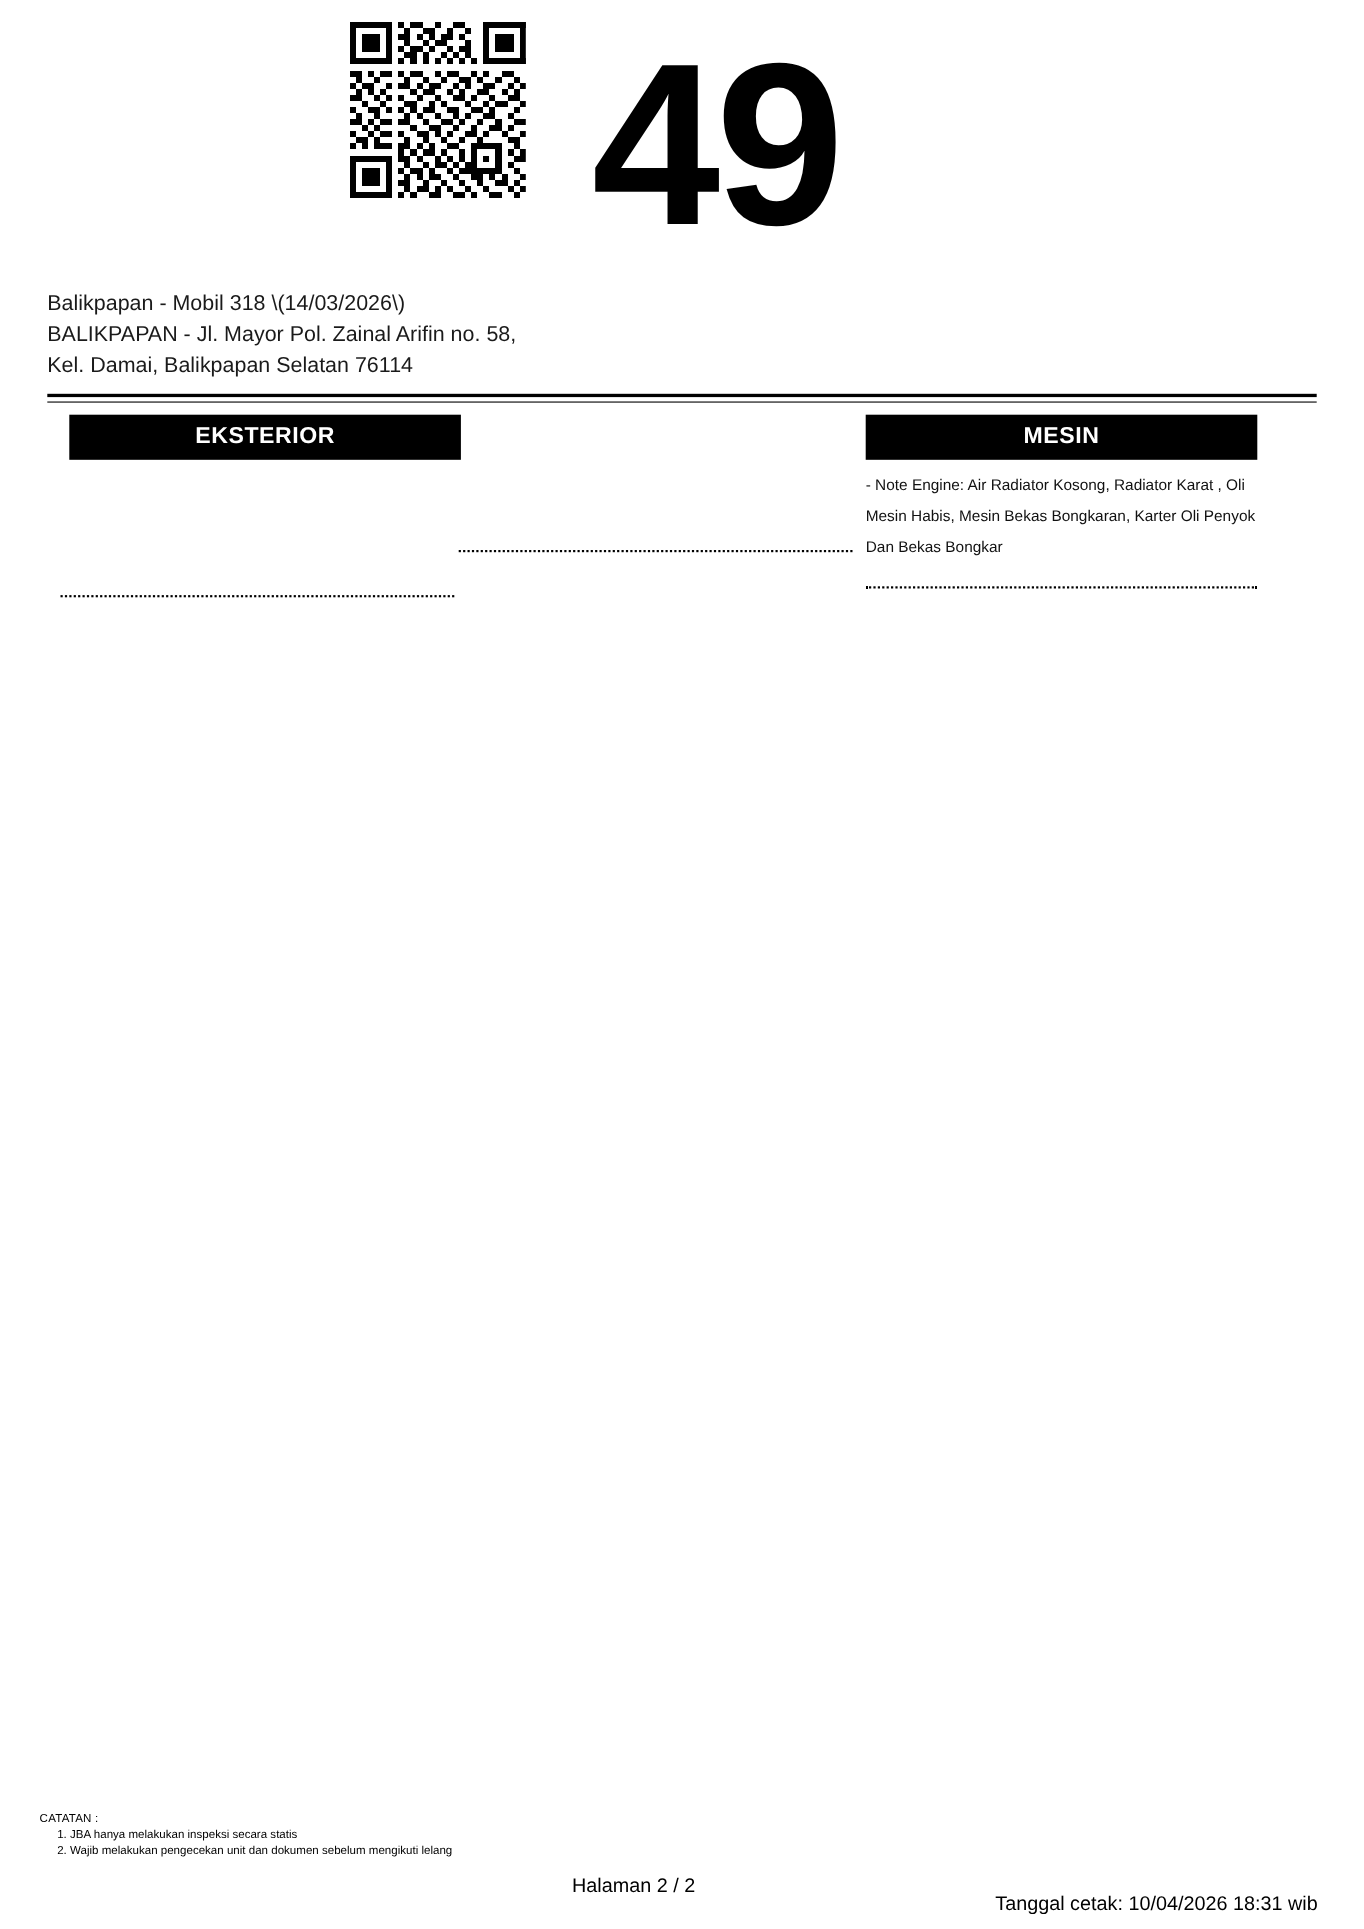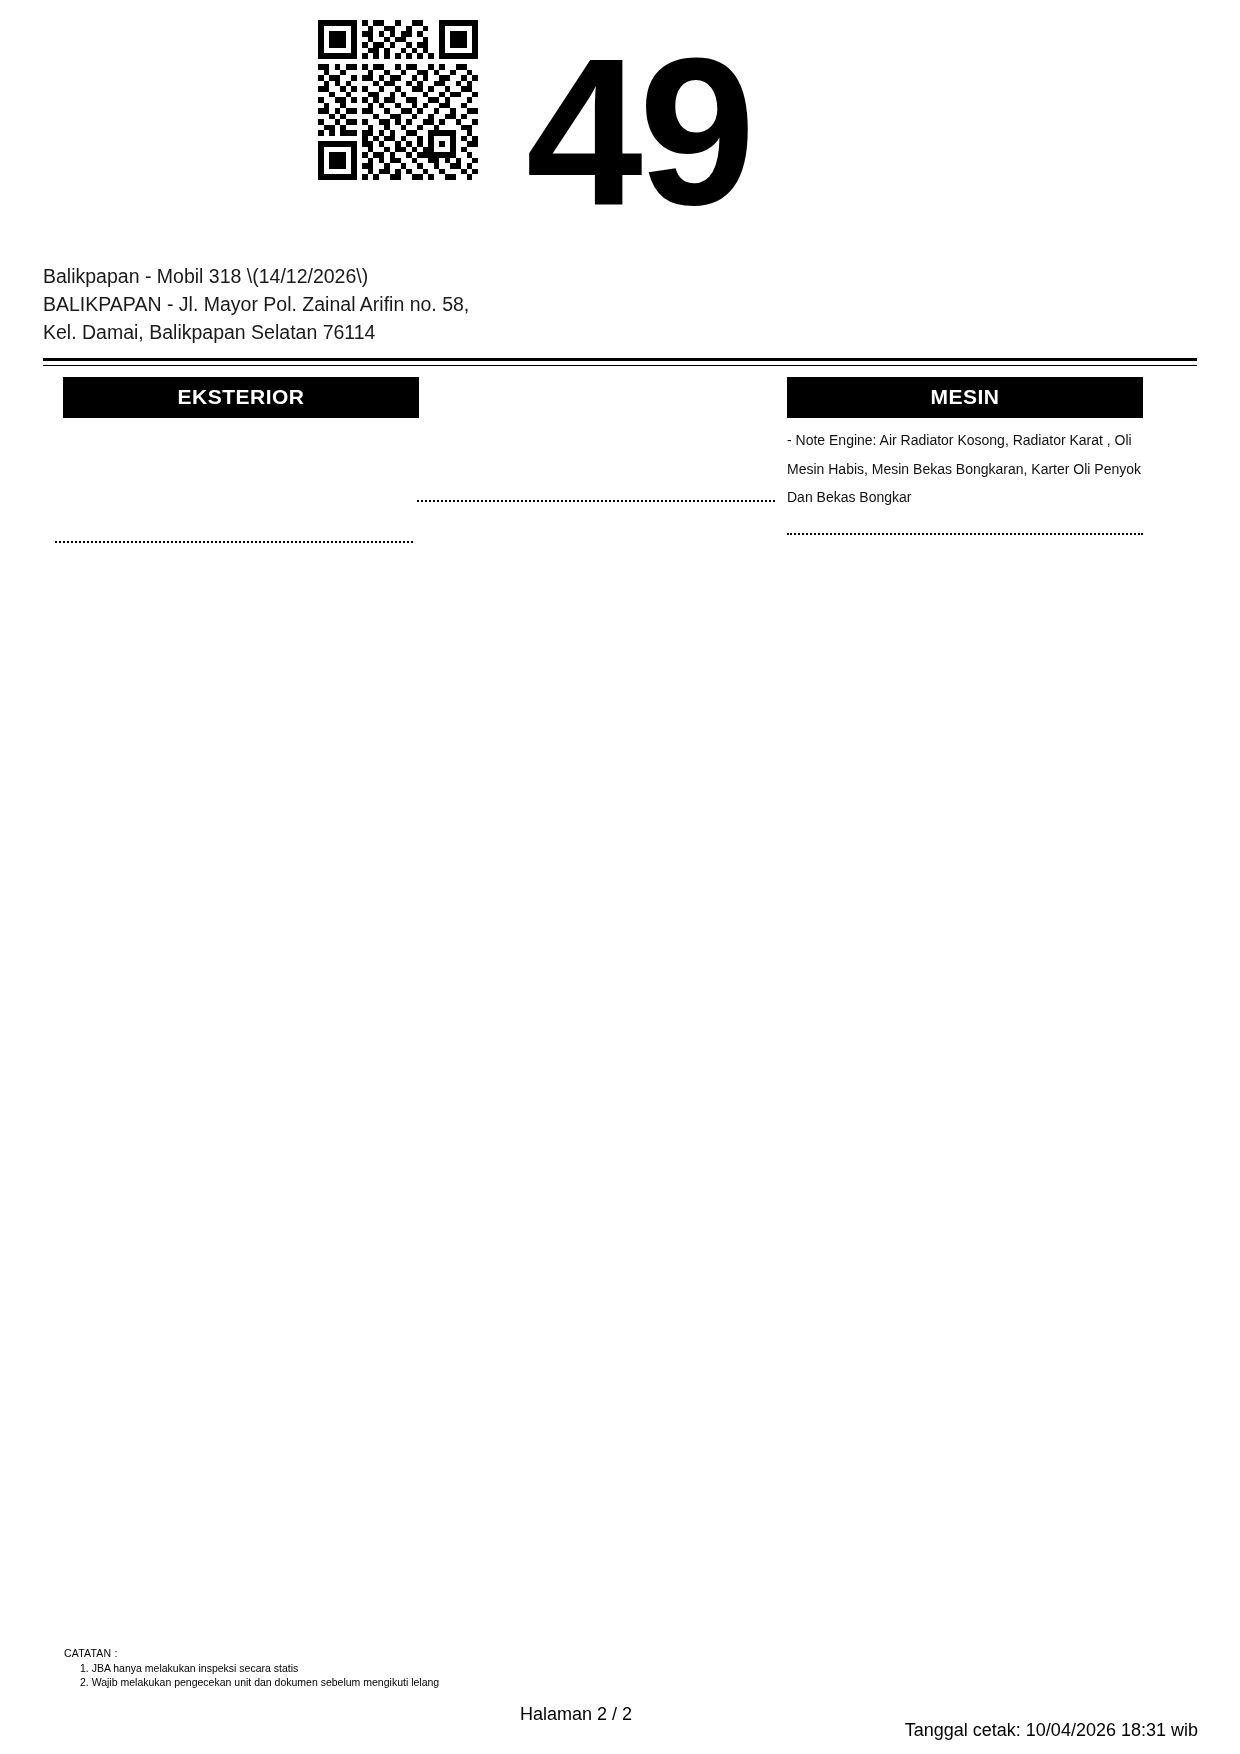--- a/index.html
+++ b/index.html
@@ -43,21 +43,21 @@
     font-weight: bold;
     line-height: 54px;
     letter-spacing: 0px;
     font-family: "Liberation Sans", sans-serif;
   }
   .lot-number {
     font-size: 210px;
     font-weight: bold;
     line-height: 180px;
     margin-top: 4px;
-    margin-left: 6px;
+    margin-left: 18px;
     letter-spacing: -4px;
     font-family: "Liberation Sans", sans-serif;
   }
 
   .addr {
     position: absolute;
     left: 43px;
     top: 262px;
     width: 560px;
     font-size: 19.5px;
@@ -122,21 +122,20 @@
   .col:nth-child(2) .dotted { margin-left: -8px; width: calc(100% + 2px); }
 
   
   .catatan {
     position: absolute;
     left: 36px;
     top: 1646px;
     font-size: 10.5px;
     line-height: 14px;
     color: #000;
-    margin-left: 28px;
   }
   .catatan .title { letter-spacing: 0.2px; }
   .catatan ol {
     margin: 1px 0 0 0;
     padding-left: 16px;
     list-style: none;
   }
   .catatan li { margin: 0; padding: 0; }
 
   .footer-row {
@@ -412,21 +411,21 @@
         <rect x="27" y="28" width="1" height="1"></rect>
       </g>
     </svg>
   </div>
 
   <div class="lot-block">
     <div class="lot-number">49</div>
   </div>
 
   <div class="addr">
-    <div>Balikpapan - Mobil 318 \(14/12/2026\)</div>
+    <div>Balikpapan - Mobil 318 \(14/03/2026\)</div>
     <div>BALIKPAPAN - Jl. Mayor Pol. Zainal Arifin no. 58,</div>
     <div>Kel. Damai, Balikpapan Selatan 76114</div>
   </div>
 
   <div class="rule-thick"></div>
   <div class="rule-thin"></div>
 
   <div class="cols">
 
     <div class="col">

